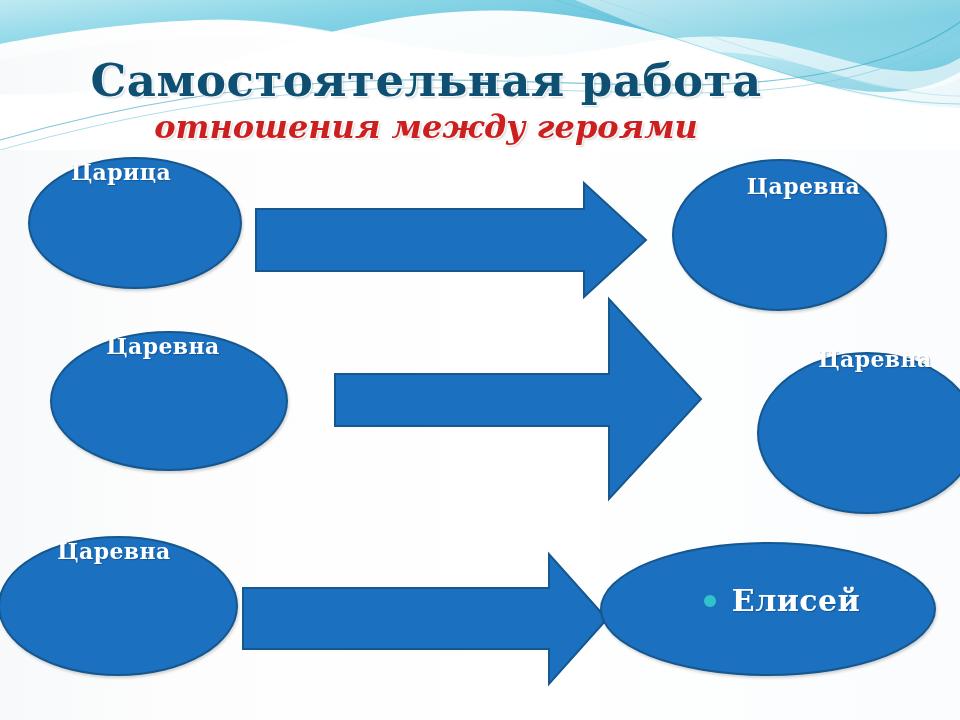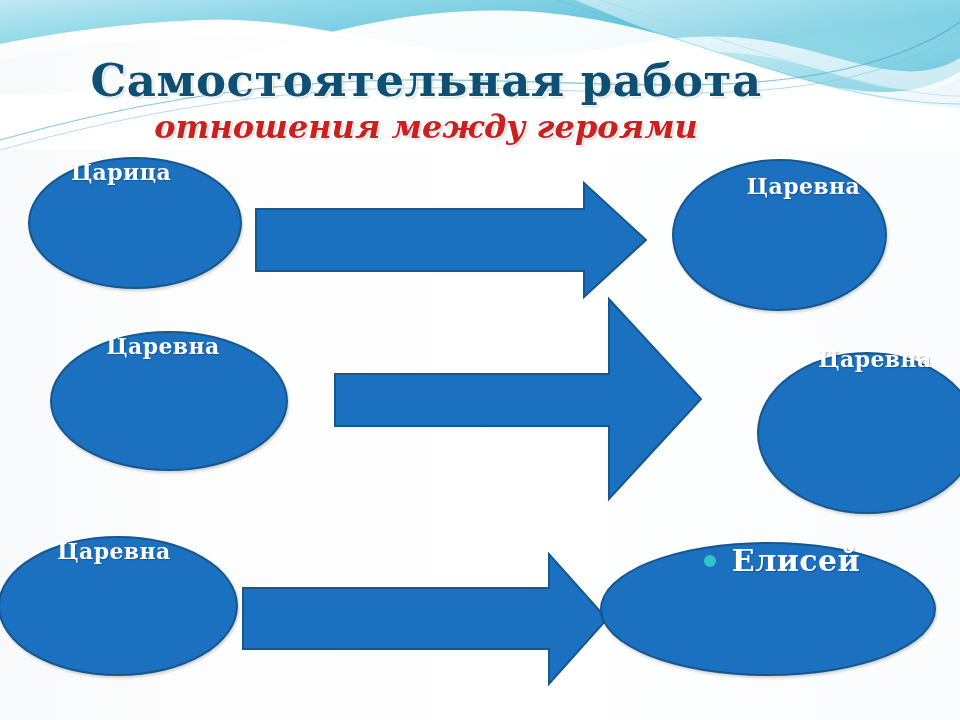--- a/index.html
+++ b/index.html
@@ -136,21 +136,21 @@
   #node-tsarevna-2   { left: 50px;  top: 331px; width: 238px; height: 140px; }
   #node-tsarevna-2 .node-label { transform: translate(-6px, 0); }
 
   #node-bogatyri     { left: 757px; top: 352px; width: 220px; height: 162px; }
   #node-bogatyri .node-label { transform: translate(8px, -8px); }
 
   #node-tsarevna-3   { left: -2px;  top: 536px; width: 240px; height: 140px; }
   #node-tsarevna-3 .node-label { transform: translate(-4px, 0); }
 
   #node-elisey       { left: 600px; top: 542px; width: 336px; height: 134px; }
-  #node-elisey .node-label { transform: translate(14px, 0); }
+  #node-elisey .node-label { transform: translate(14px, 0); margin-top: 40px; }
 
   
   .arrow-svg { position: absolute; overflow: visible; z-index: 2; }
   #arrow-1 { left: 254px; top: 181px; }
   #arrow-2 { left: 333px; top: 296px; }
   #arrow-3 { left: 241px; top: 551px; }
 
   .arrow-shape {
     fill: #1b70c0;
     stroke: #15578f;

